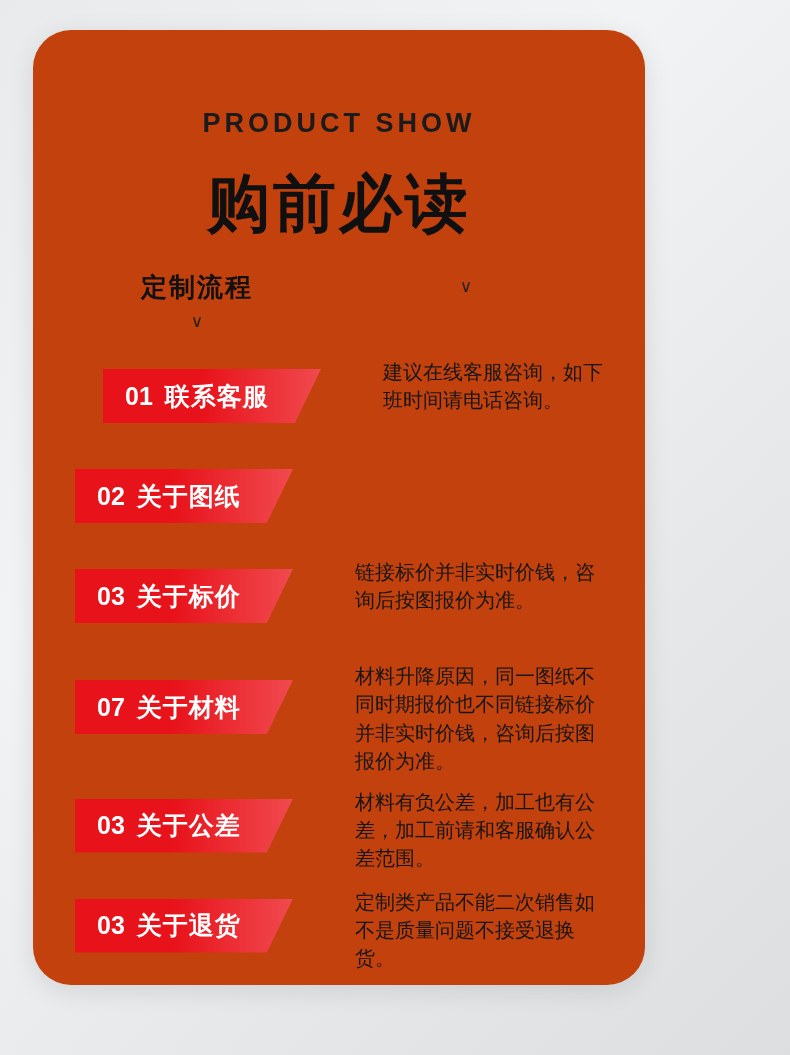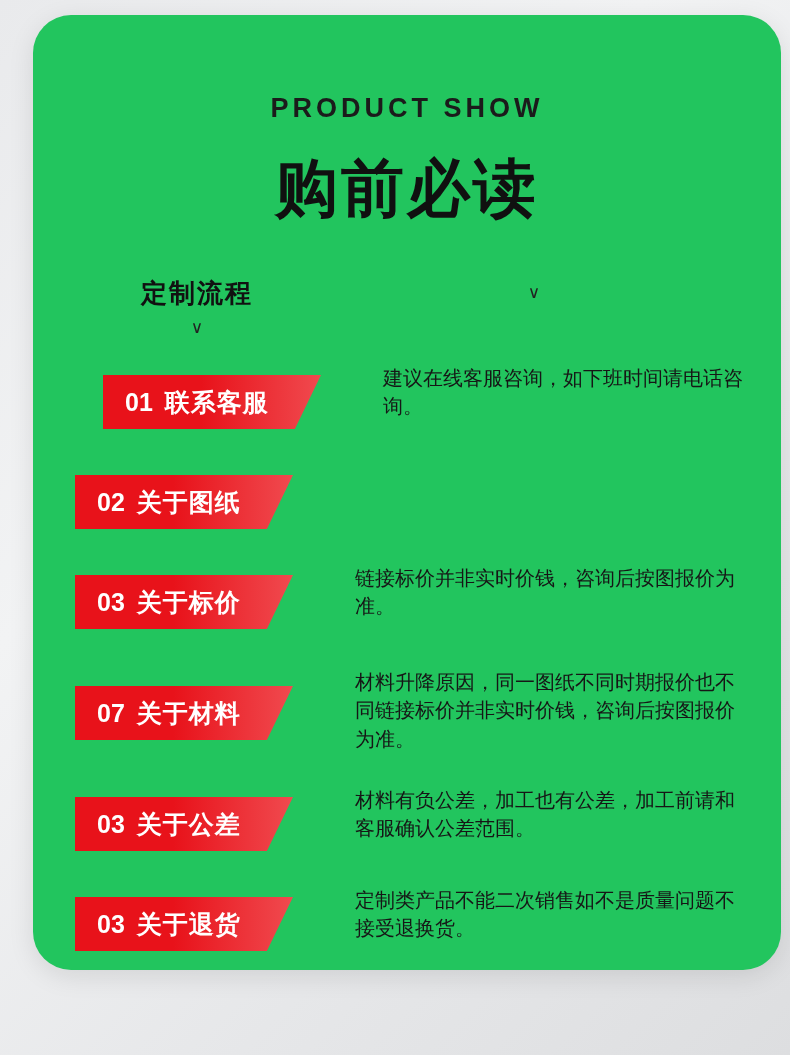--- a/index.html
+++ b/index.html
@@ -9,24 +9,24 @@
   body {
     width: 790px;
     height: 1055px;
     background: linear-gradient(135deg, #e9eaec 0%, #f2f3f4 35%, #e6e7e9 70%, #dddee0 100%);
     font-family: "Liberation Sans", sans-serif;
     overflow: hidden;
   }
   .card {
     position: absolute;
     left: 33px;
-    top: 15px;
-    width: 748px;
+    top: 30px;
+    width: 612px;
     height: 955px;
-    background: #22c55e;
+    background: #c2410c;
     border-radius: 38px;
     box-shadow: 0 6px 26px rgba(0,0,0,0.10);
     box-sizing: border-box;
   }
   .header {
     text-align: center;
     padding-top: 78px;
   }
   .header-en {
     font-size: 27px;
@@ -38,21 +38,21 @@
   .header-cn {
     font-size: 63px;
     font-weight: bold;
     color: #101010;
     letter-spacing: 3px;
     margin-top: 22px;
     font-family: "DejaVu Sans", sans-serif;
   }
   .cols {
     display: flex;
-    margin-top: 44px;
+    margin-top: 23px;
     padding: 0 24px 0 42px;
     box-sizing: border-box;
     gap: 10px;
   }
   .col-left {
     width: 280px;
     flex: none;
   }
   .col-right {
     flex: 1;

